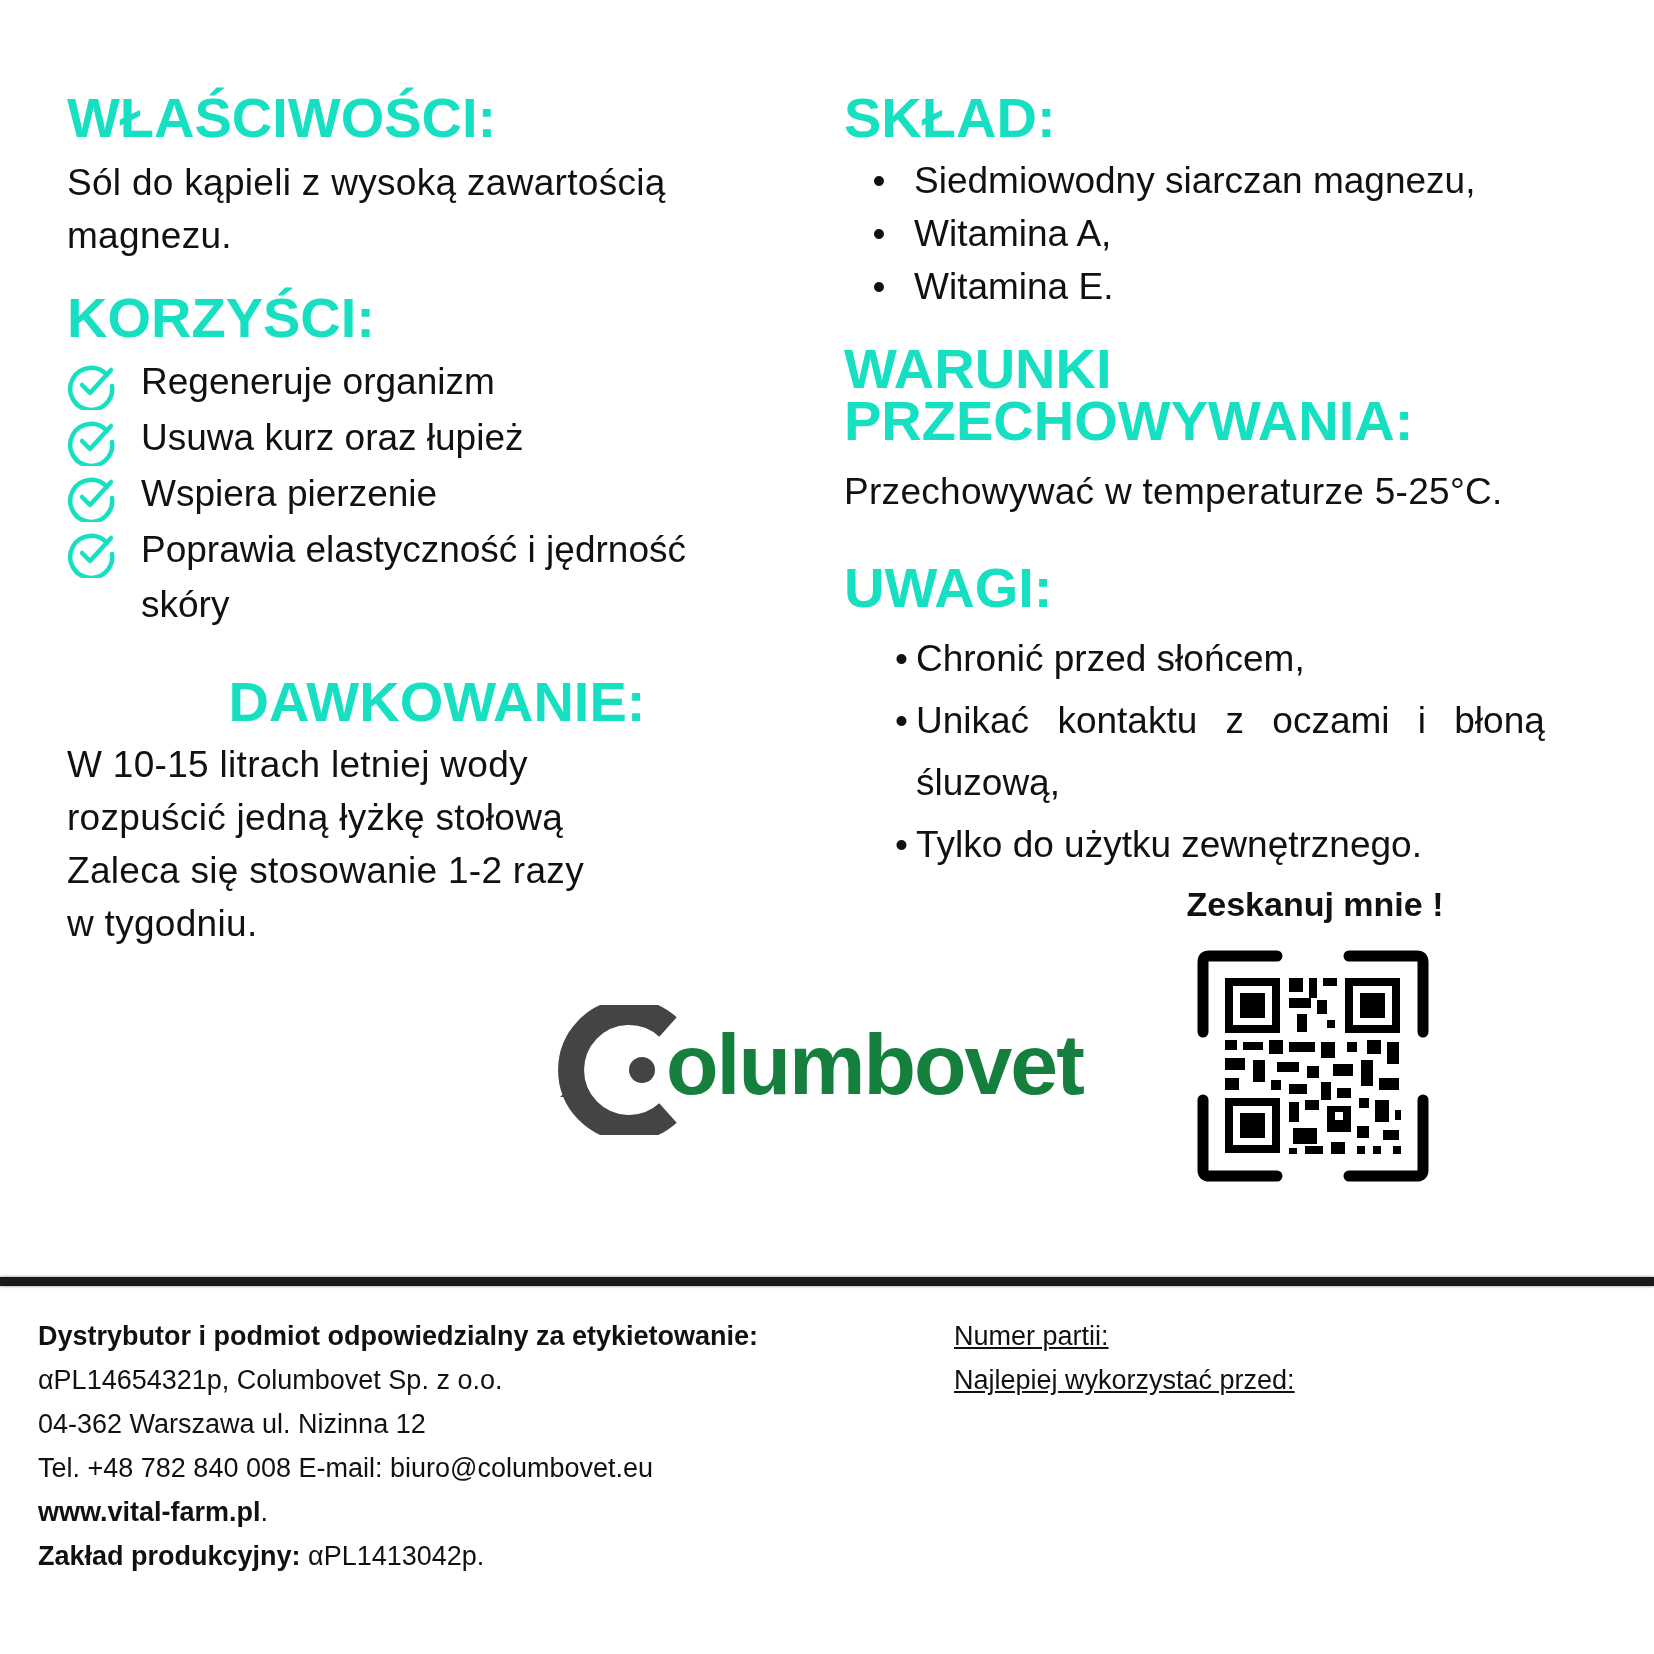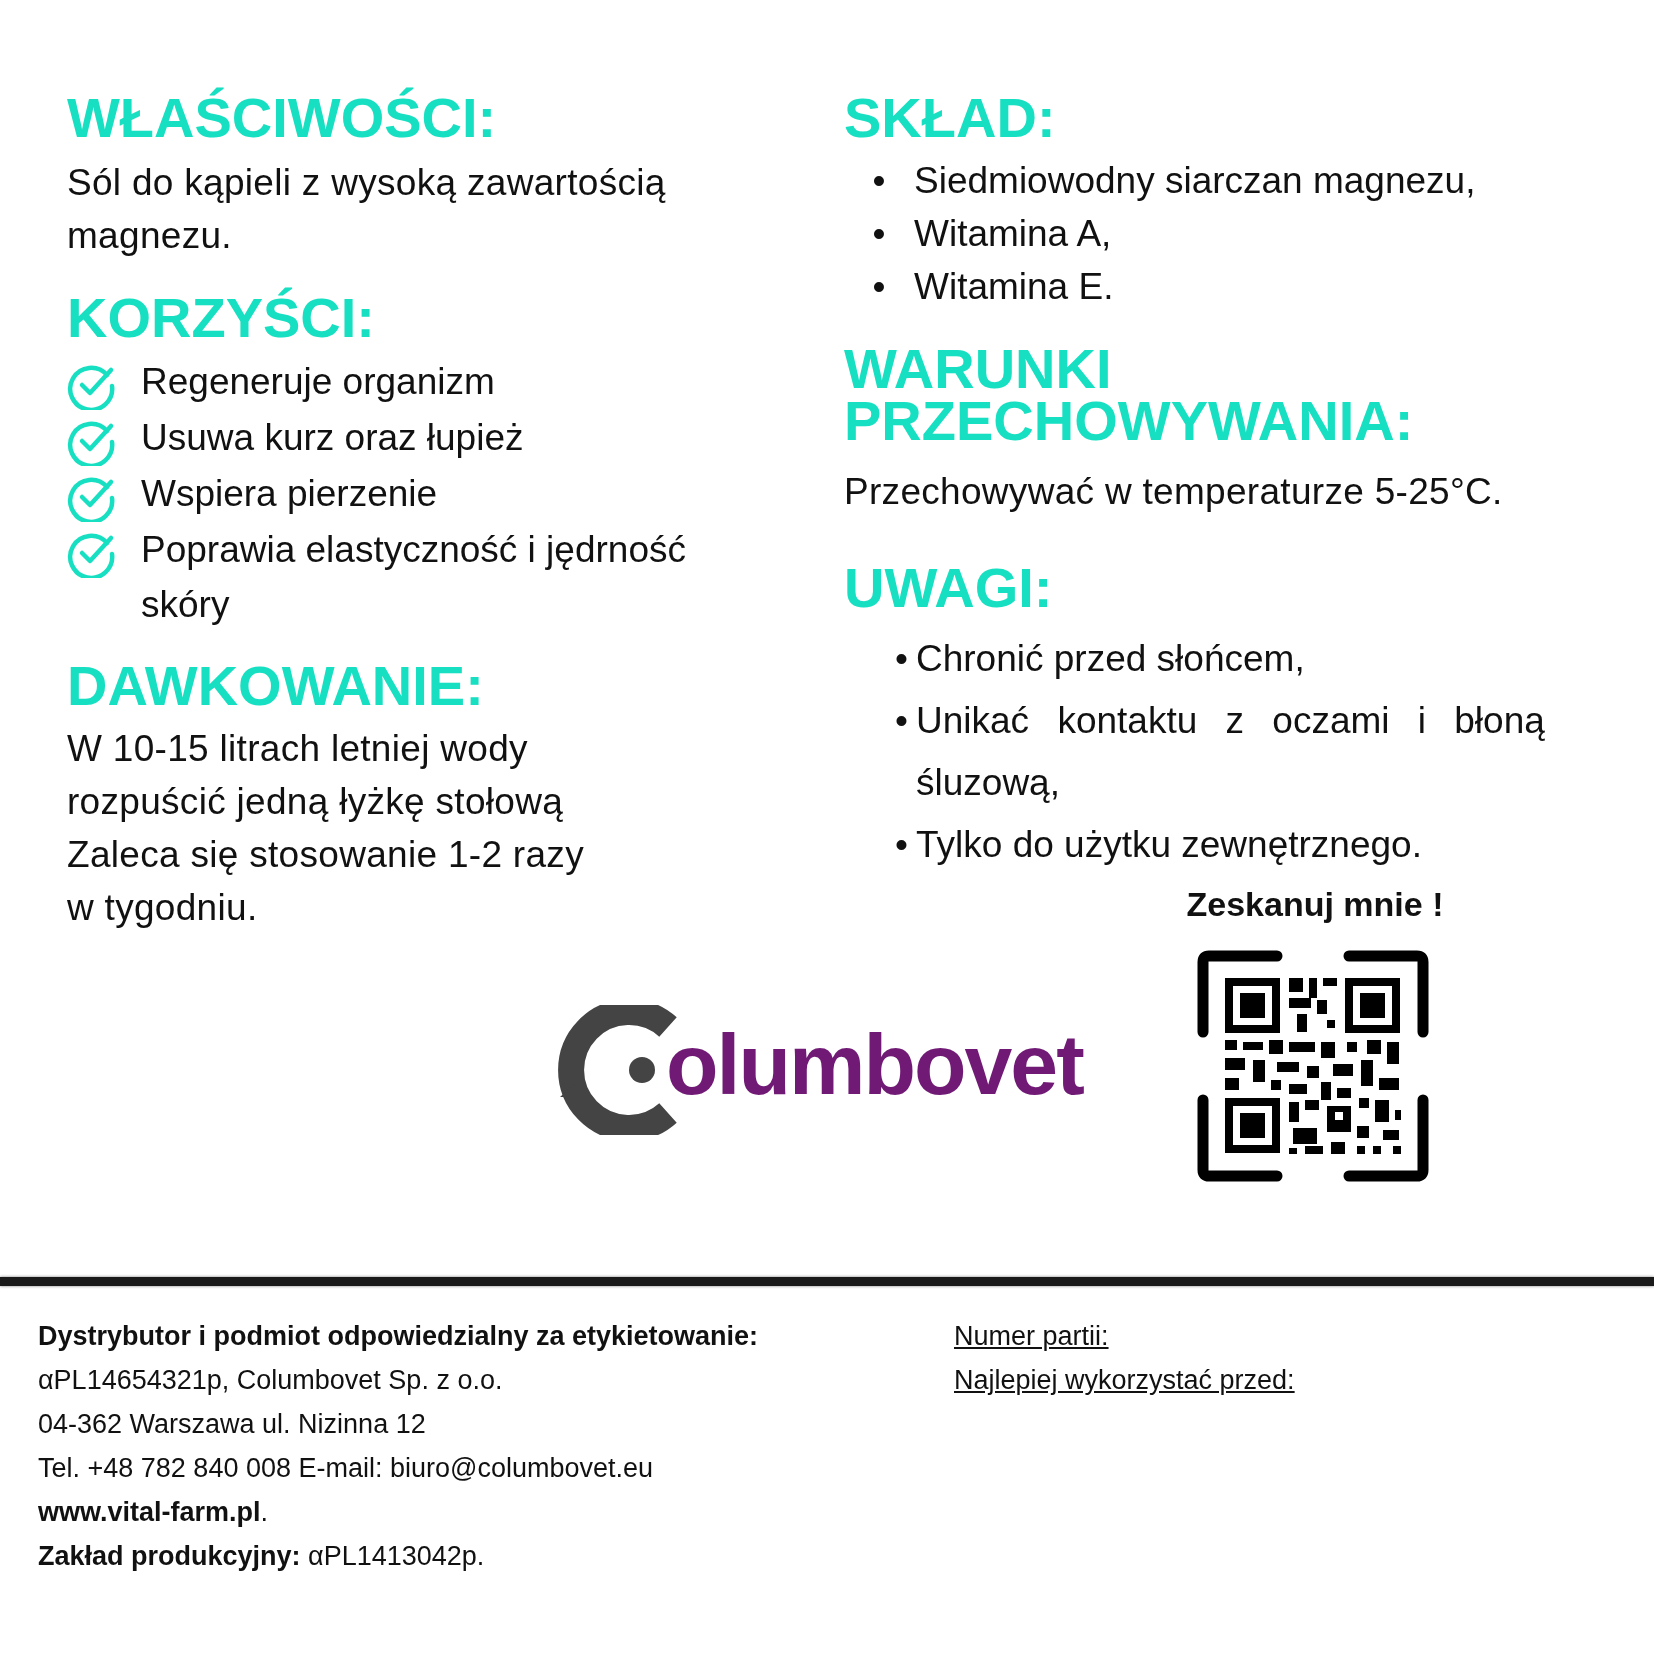--- a/index.html
+++ b/index.html
@@ -59,21 +59,21 @@
           <path d="M40 15 A21 21 0 1 0 45 26" fill="none" stroke="#17dfc1" stroke-width="4.5" stroke-linecap="round"></path>
           <path d="M15 25 L23 33 L44 10" fill="none" stroke="#17dfc1" stroke-width="4.5" stroke-linecap="round" stroke-linejoin="round"></path>
         </svg>
       <div>
         <div>Poprawia elastyczność i jędrność</div>
         <div>skóry</div>
       </div>
     </div>
   </div>
 
-  <h2 class="h" style="margin-top:28px;">DAWKOWANIE:</h2>
+  <h2 class="h" style="margin-top:44px;text-align:center;">DAWKOWANIE:</h2>
   <div style="margin-top:10px;">
     <p class="p">W 10-15 litrach letniej wody</p>
     <p class="p">rozpuścić jedną łyżkę stołową</p>
     <p class="p">Zaleca się stosowanie 1-2 razy</p>
     <p class="p">w tygodniu.</p>
   </div>
 </div>
 
 <div class="col" style="left:844px;top:92px;width:770px;">
   <h2 class="h">SKŁAD:</h2>
@@ -118,21 +118,21 @@
       </div>
   </div>
 </div>
 
 <div class="col" style="left:556px;top:1005px;width:540px;height:130px;">
   <svg width="140" height="130" viewBox="0 0 140 130" style="position:absolute;left:0;top:0;">
     <path d="M112 22 A58 58 0 1 0 112 108" fill="none" stroke="#444" stroke-width="26"></path>
     <circle cx="86" cy="65" r="13" fill="#444"></circle>
     <polygon points="4,92 22,76 22,92" fill="#444"></polygon>
   </svg>
-  <span style="position:absolute;left:110px;top:10px;font-family:'Liberation Sans',sans-serif;font-weight:bold;font-size:86px;color:#701a75;letter-spacing:-2px;">olumbovet</span>
+  <span style="position:absolute;left:110px;top:10px;font-family:'Liberation Sans',sans-serif;font-weight:bold;font-size:86px;color:#15803d;letter-spacing:-2px;">olumbovet</span>
 </div>
 
 <div class="col" style="left:1160px;top:885px;width:310px;text-align:center;">
   <div style="font-family:'Liberation Sans',sans-serif;font-weight:bold;font-size:34px;">Zeskanuj mnie !</div>
 </div>
 <div class="col" style="left:1197px;top:950px;width:232px;height:232px;">
   <svg width="232" height="232" viewBox="0 0 232 232">
     <g fill="none" stroke="#000" stroke-width="11" stroke-linecap="round">
       <path d="M6 82 V12 Q6 6 12 6 H80"></path>
       <path d="M152 6 H220 Q226 6 226 12 V82"></path>

